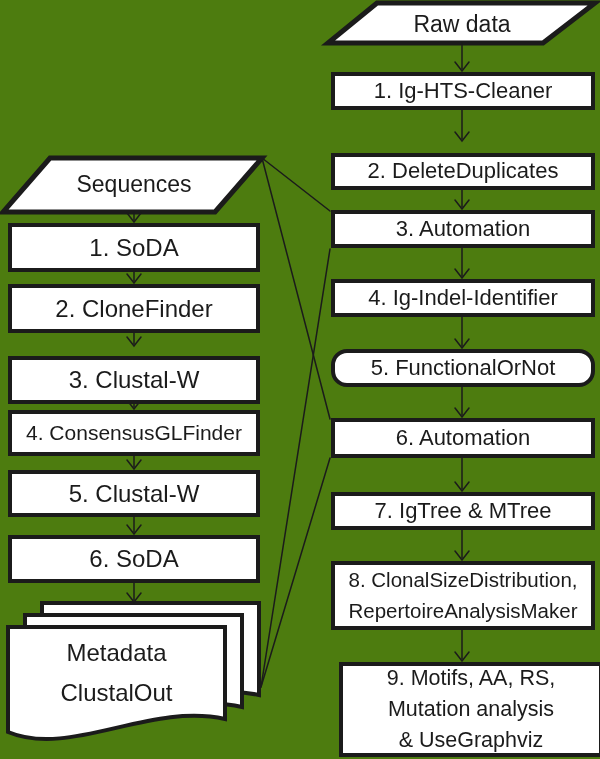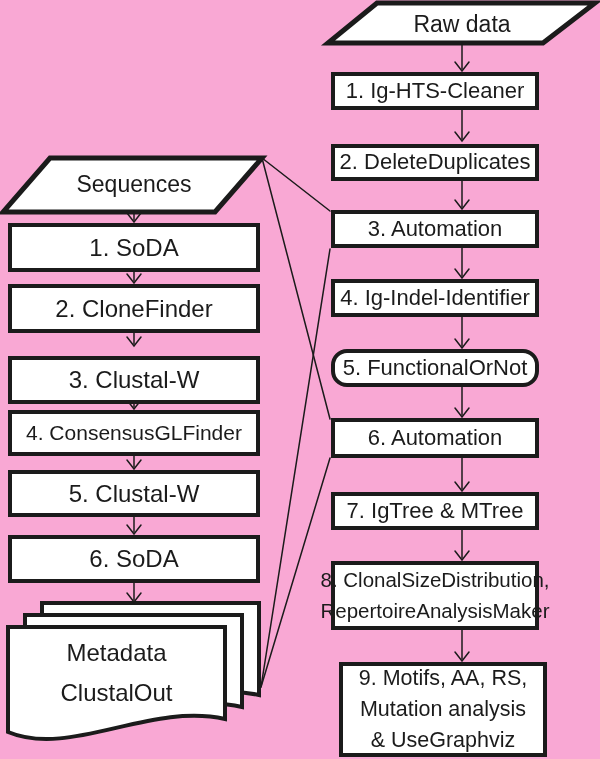--- a/index.html
+++ b/index.html
@@ -1,19 +1,19 @@
 <!DOCTYPE html>
 <html><head>
 <meta charset="utf-8">
 <style>
   html,body{margin:0;padding:0;background:#ffffff;}
   #figure{
     position:relative;
     width:600px;height:759px;
-    background:#f9a8d4;
+    background:#4d7c0f;
     font-family:"Liberation Sans", sans-serif;
     color:#1b1b1b;
     overflow:hidden;
   }
   #diagram-svg{position:absolute;left:0;top:0;width:600px;height:759px;}
   .step-box{
     position:absolute;
     box-sizing:border-box;
     border:4px solid #1b1b1b;
     background:#ffffff;
@@ -23,21 +23,21 @@
     line-height:1.4;
     color:#1b1b1b;
   }
   .shape-label{
     position:absolute;
     text-align:center;
     white-space:pre-line;
     color:#1b1b1b;
   }
   .left-col{left:8px;width:252px;font-size:24px;}
-  .right-col{left:331px;width:208px;font-size:22px;}
+  .right-col{left:331px;width:264px;font-size:22px;}
 </style>
 </head>
 <body>
 
 <div id="figure">
 
   <svg id="diagram-svg" viewBox="0 0 600 759" xmlns="http://www.w3.org/2000/svg" fill="none" stroke="#1b1b1b" stroke-linecap="round" stroke-linejoin="miter">
 
     <g stroke-width="1.5">
       <line x1="262" y1="158" x2="330" y2="211"></line>
@@ -101,21 +101,21 @@
   <div class="step-box left-col" style="top:284px;height:49px;">2. CloneFinder</div>
   <div class="step-box left-col" style="top:356px;height:48px;">3. Clustal-W</div>
   <div class="step-box left-col" style="top:410px;height:46px;font-size:21px;">4. ConsensusGLFinder</div>
   <div class="step-box left-col" style="top:470px;height:47px;">5. Clustal-W</div>
   <div class="step-box left-col" style="top:535px;height:48px;text-align:right;">6. SoDA</div>
 
   <div class="shape-label" style="left:8px;top:633px;width:217px;font-size:24px;line-height:40px;">Metadata
 ClustalOut</div>
 
   <div class="step-box right-col" style="top:72px;height:38px;">1. Ig-HTS-Cleaner</div>
-  <div class="step-box right-col" style="top:144px;height:37px;">2. DeleteDuplicates</div>
+  <div class="step-box right-col" style="top:153px;height:37px;">2. DeleteDuplicates</div>
   <div class="step-box right-col" style="top:210px;height:38px;">3. Automation</div>
   <div class="step-box right-col" style="top:279px;height:38px;">4. Ig-Indel-Identifier</div>
   <div class="step-box right-col" style="top:349px;height:38px;border-radius:16px;">5. FunctionalOrNot</div>
   <div class="step-box right-col" style="top:418px;height:40px;">6. Automation</div>
   <div class="step-box right-col" style="top:492px;height:38px;">7. IgTree &amp; MTree</div>
   <div class="step-box right-col" style="top:561px;height:69px;font-size:20.5px;line-height:1.5;">8. ClonalSizeDistribution,
 RepertoireAnalysisMaker</div>
   <div class="step-box right-col" style="top:662px;height:95px;font-size:21.5px;line-height:1.45;margin-left:8px;">9. Motifs, AA, RS,
 Mutation analysis
 &amp; UseGraphviz</div>

